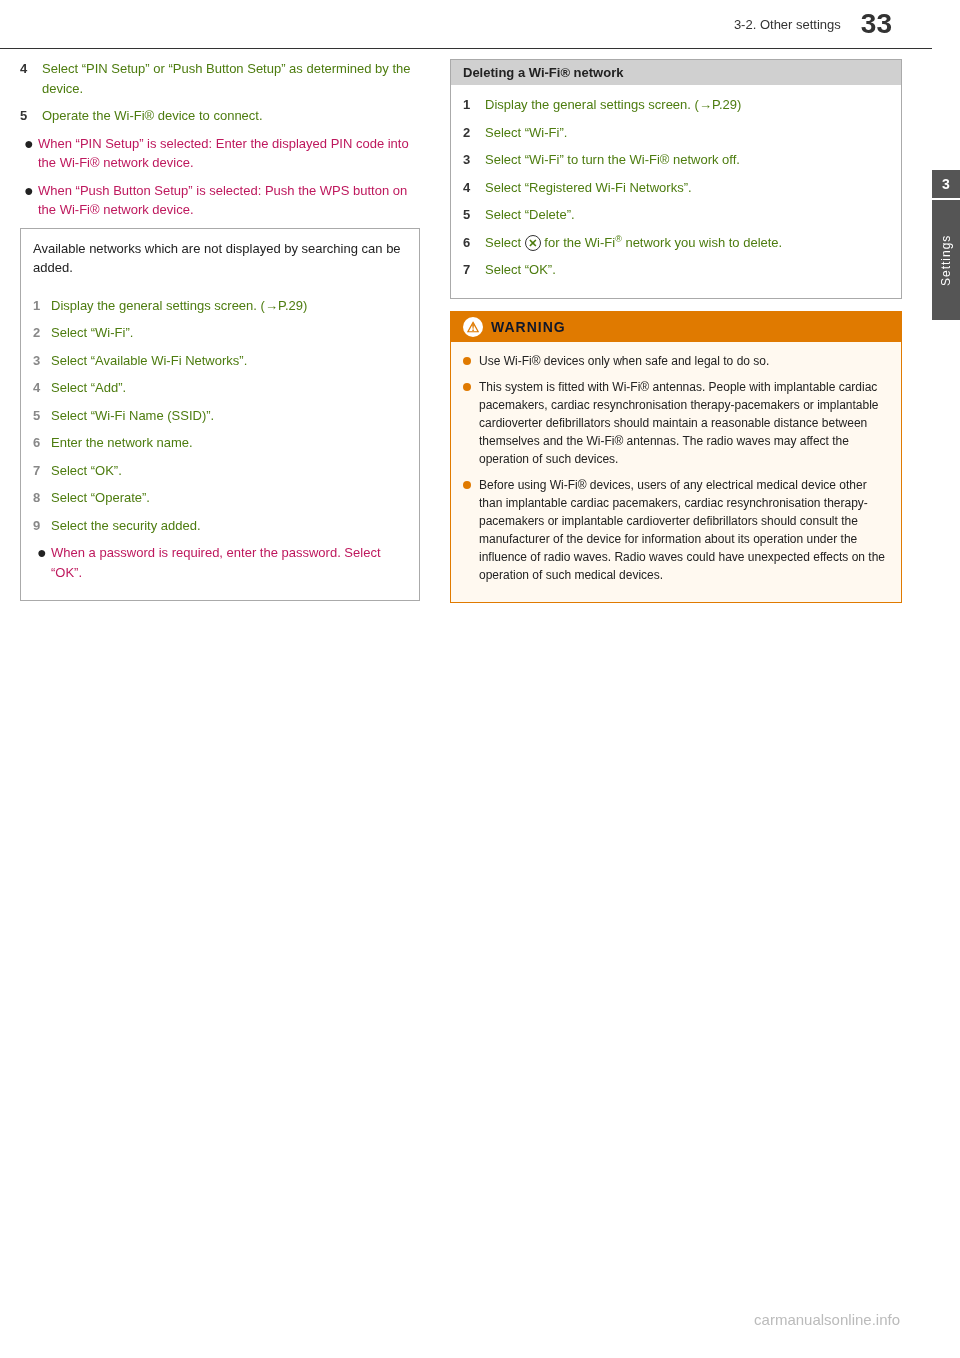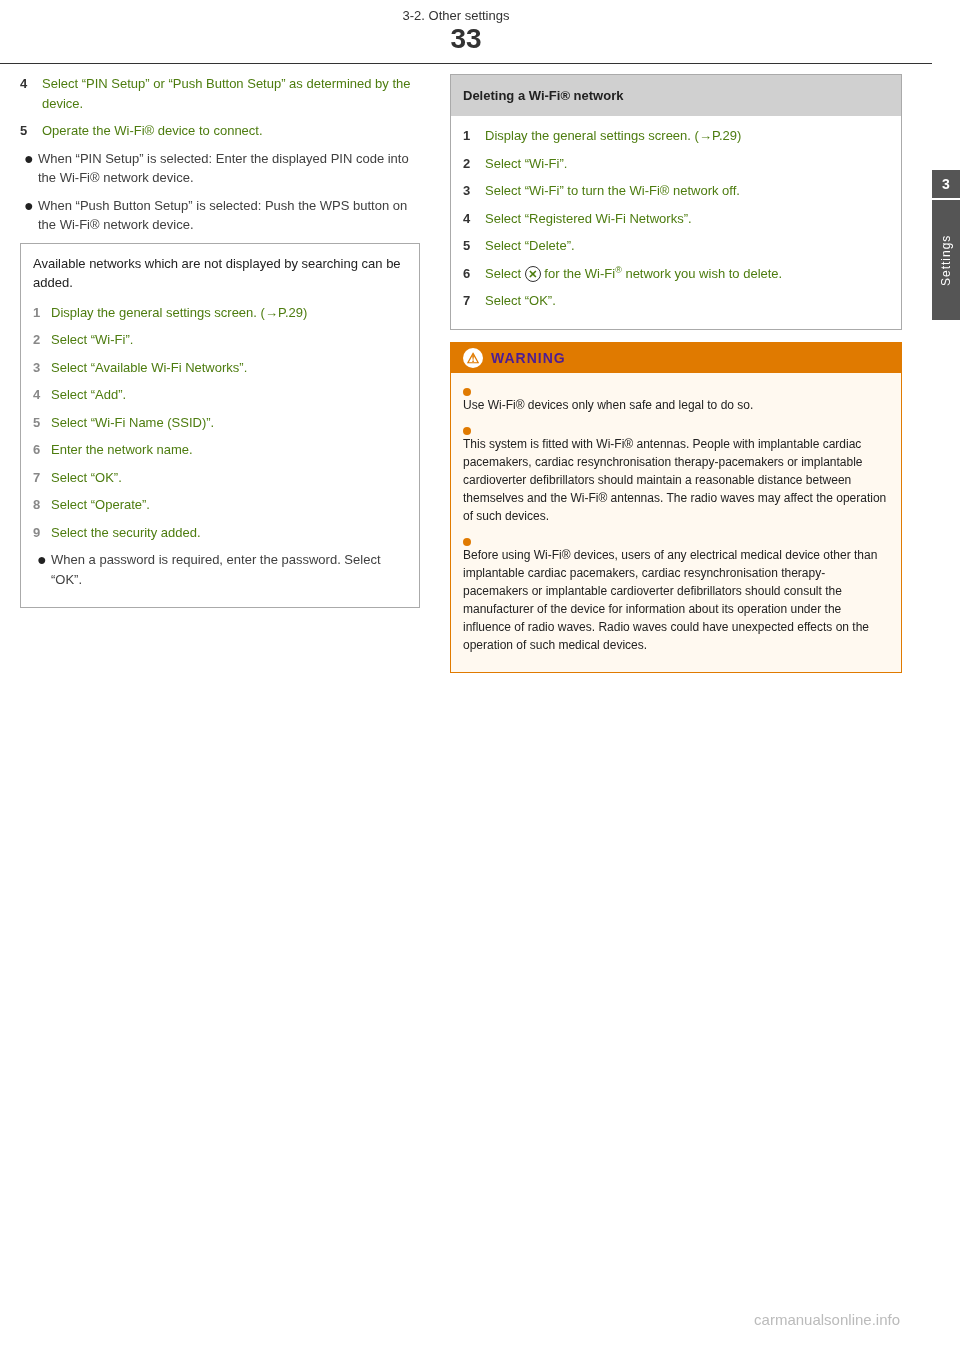--- a/index.html
+++ b/index.html
@@ -59,21 +59,20 @@
     }
 
     
     .page-header {
       display: flex;
       justify-content: flex-end;
       align-items: center;
       padding: 8px 40px 8px 20px;
       border-bottom: 1.5px solid #333;
       margin-bottom: 8px;
-      flex-direction: column;
     }
 
     .header-title {
       font-size: 13px;
       color: #333;
     }
 
     .page-number {
       font-size: 28px;
       font-weight: bold;
@@ -130,32 +129,32 @@
       min-width: 14px;
       font-size: 16px;
       line-height: 1.3;
       color: #222;
     }
 
     .bullet-text {
       flex: 1;
       font-size: 13px;
       line-height: 1.5;
-      color: #404040;
+      color: #be185d;
     }
 
     
     .section-box {
       border: 1.5px solid #aaa;
       margin-bottom: 12px;
     }
 
     .section-box-header {
       background: #d0d0d0;
-      padding: 13px 12px;
+      padding: 5px 12px;
       font-size: 13px;
       font-weight: bold;
       color: #222;
     }
 
     .section-box-content {
       padding: 10px 12px;
     }
 
     
@@ -181,35 +180,34 @@
       display: flex;
       align-items: center;
       justify-content: center;
       font-weight: bold;
       font-size: 14px;
       color: #e07a00;
       flex-shrink: 0;
     }
 
     .warning-title {
-      color: #4c1d95;
+      color: #0f172a;
       font-weight: bold;
       font-size: 14px;
       letter-spacing: 1px;
     }
 
     .warning-content {
       padding: 10px 12px;
     }
 
     .warning-bullet {
       display: flex;
       margin-bottom: 8px;
       align-items: flex-start;
-      flex-direction: column;
     }
 
     .warning-dot {
       width: 8px;
       height: 8px;
       border-radius: 50%;
       background: #e07a00;
       margin-top: 5px;
       margin-right: 8px;
       flex-shrink: 0;
@@ -222,21 +220,21 @@
     }
 
     sup {
       font-size: 9px;
     }
 
     .intro-text {
       font-size: 13px;
       line-height: 1.5;
       color: #222;
-      margin-bottom: 10px;
+      margin-bottom: 18px;
     }
 
     .watermark {
       position: absolute;
       bottom: 30px;
       right: 60px;
       font-size: 15px;
       color: #bbb;
     }
 

